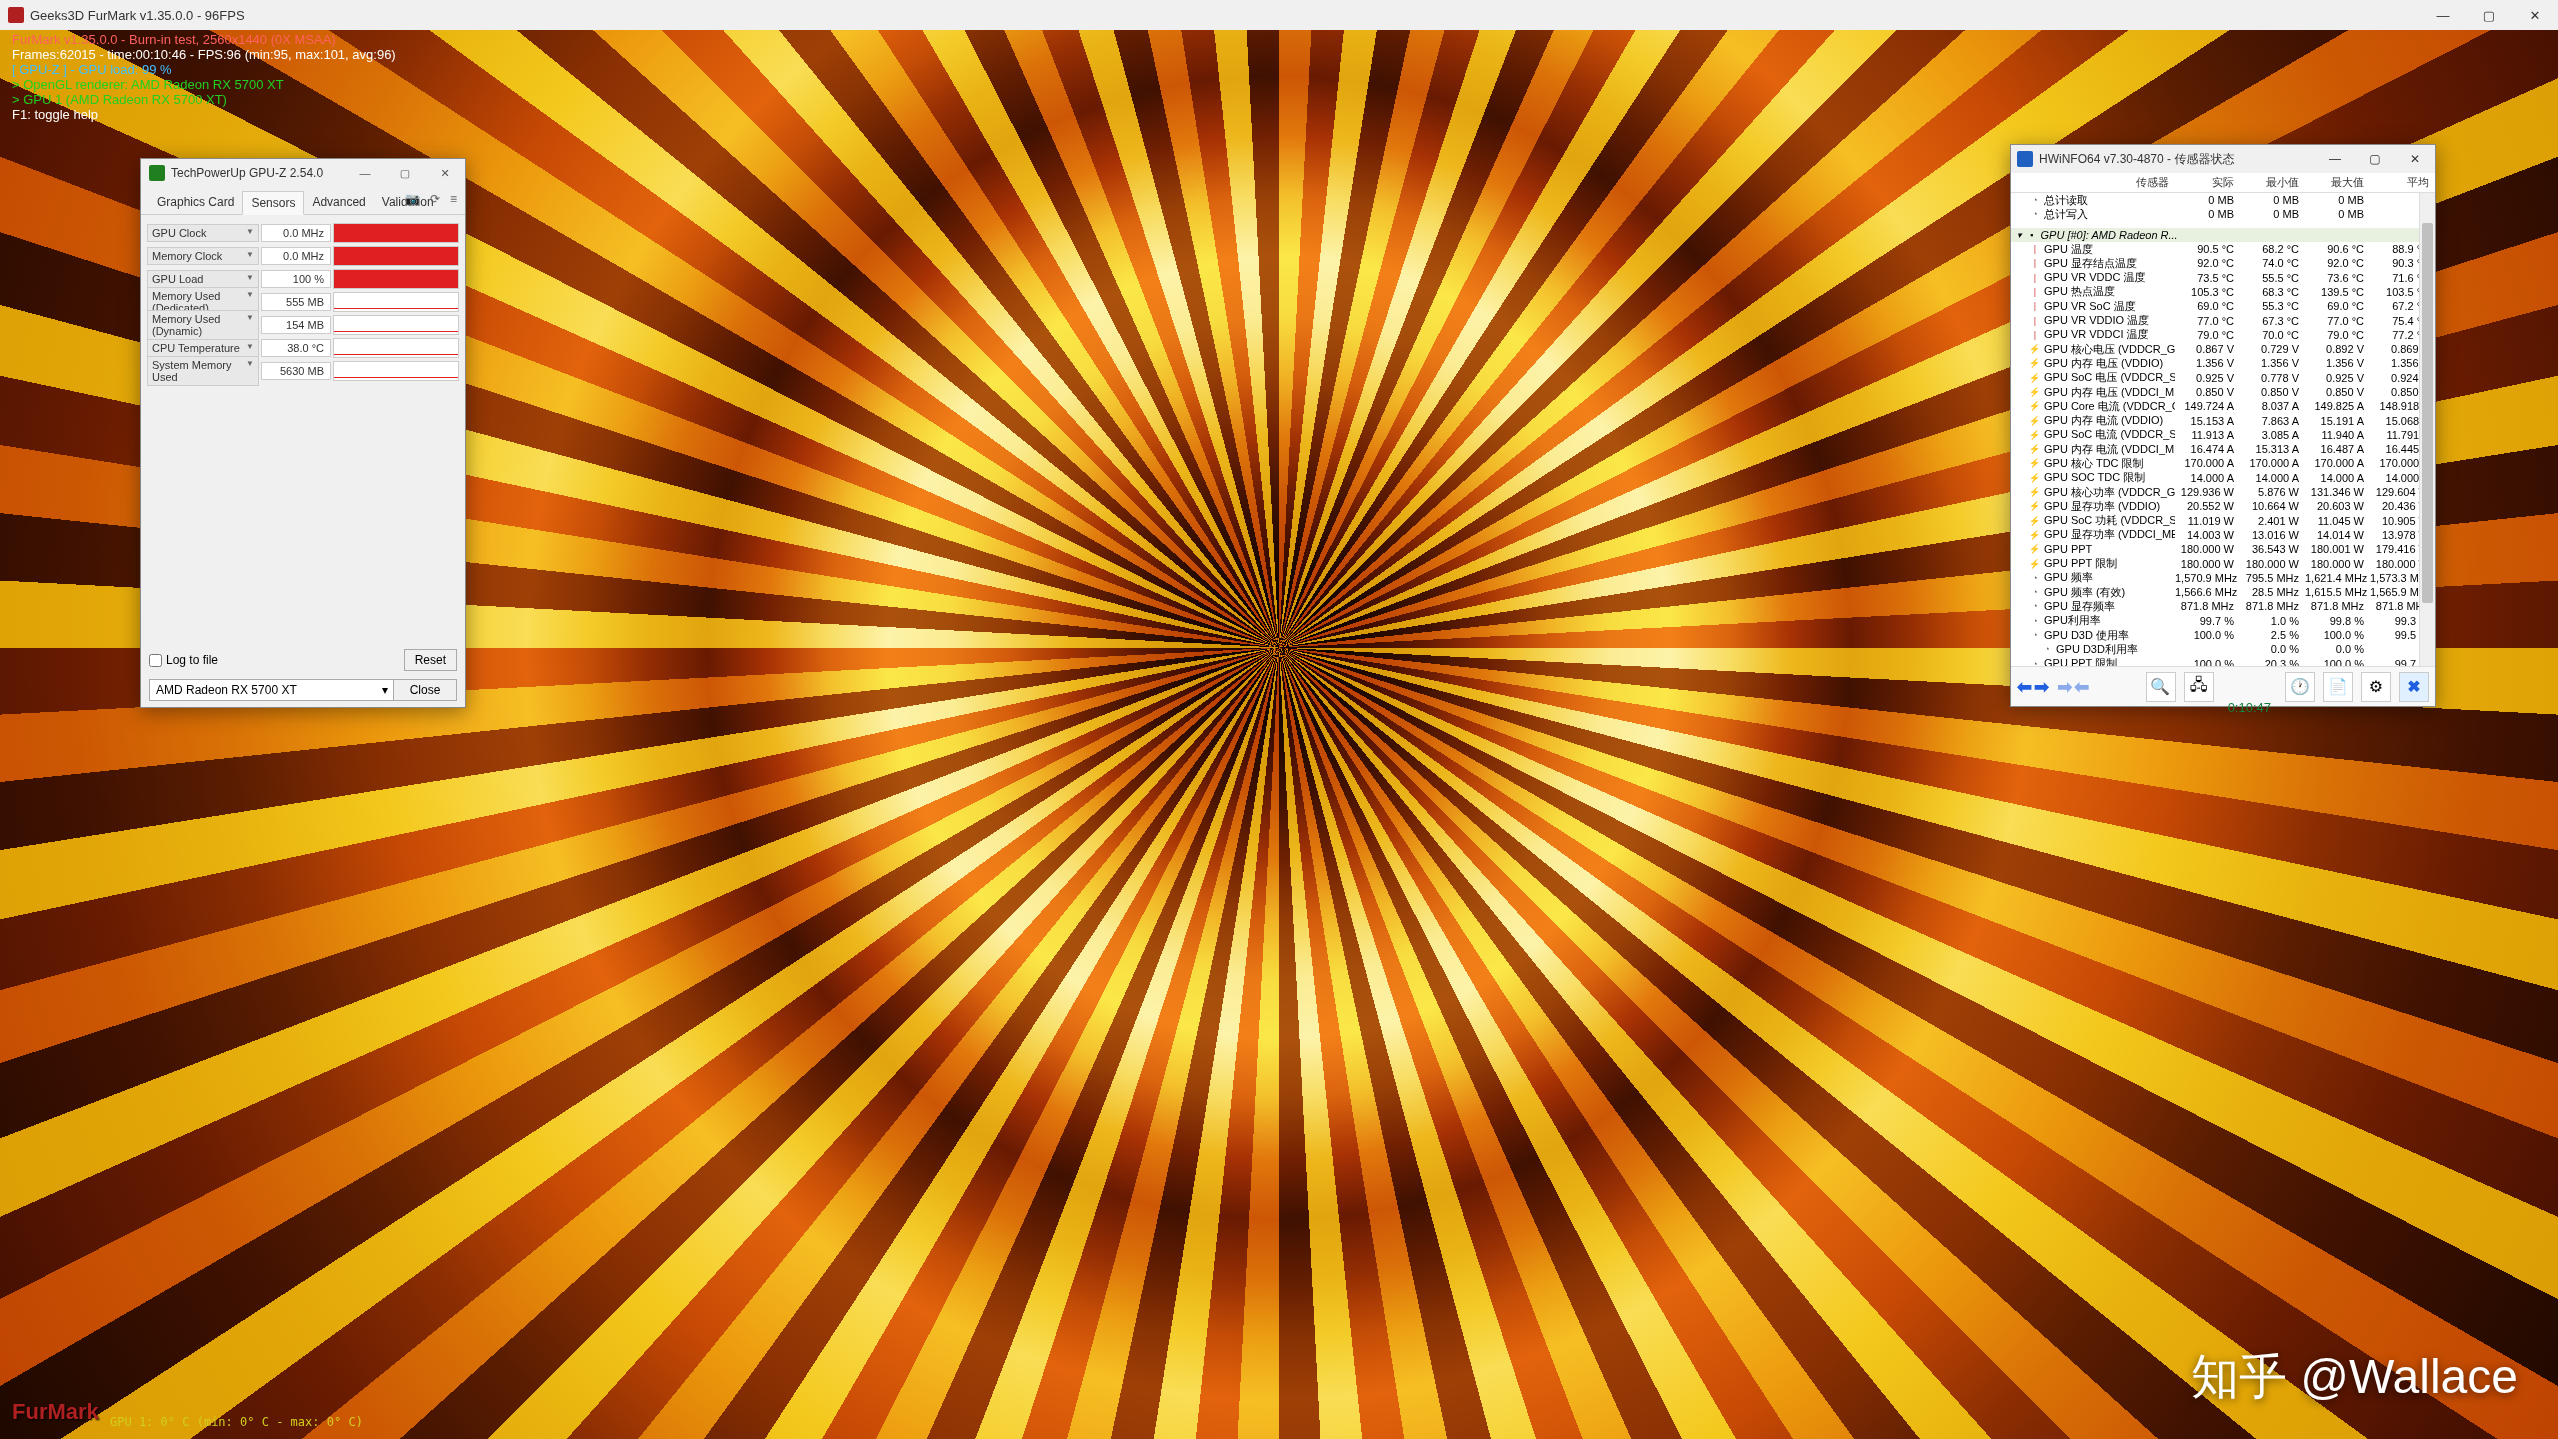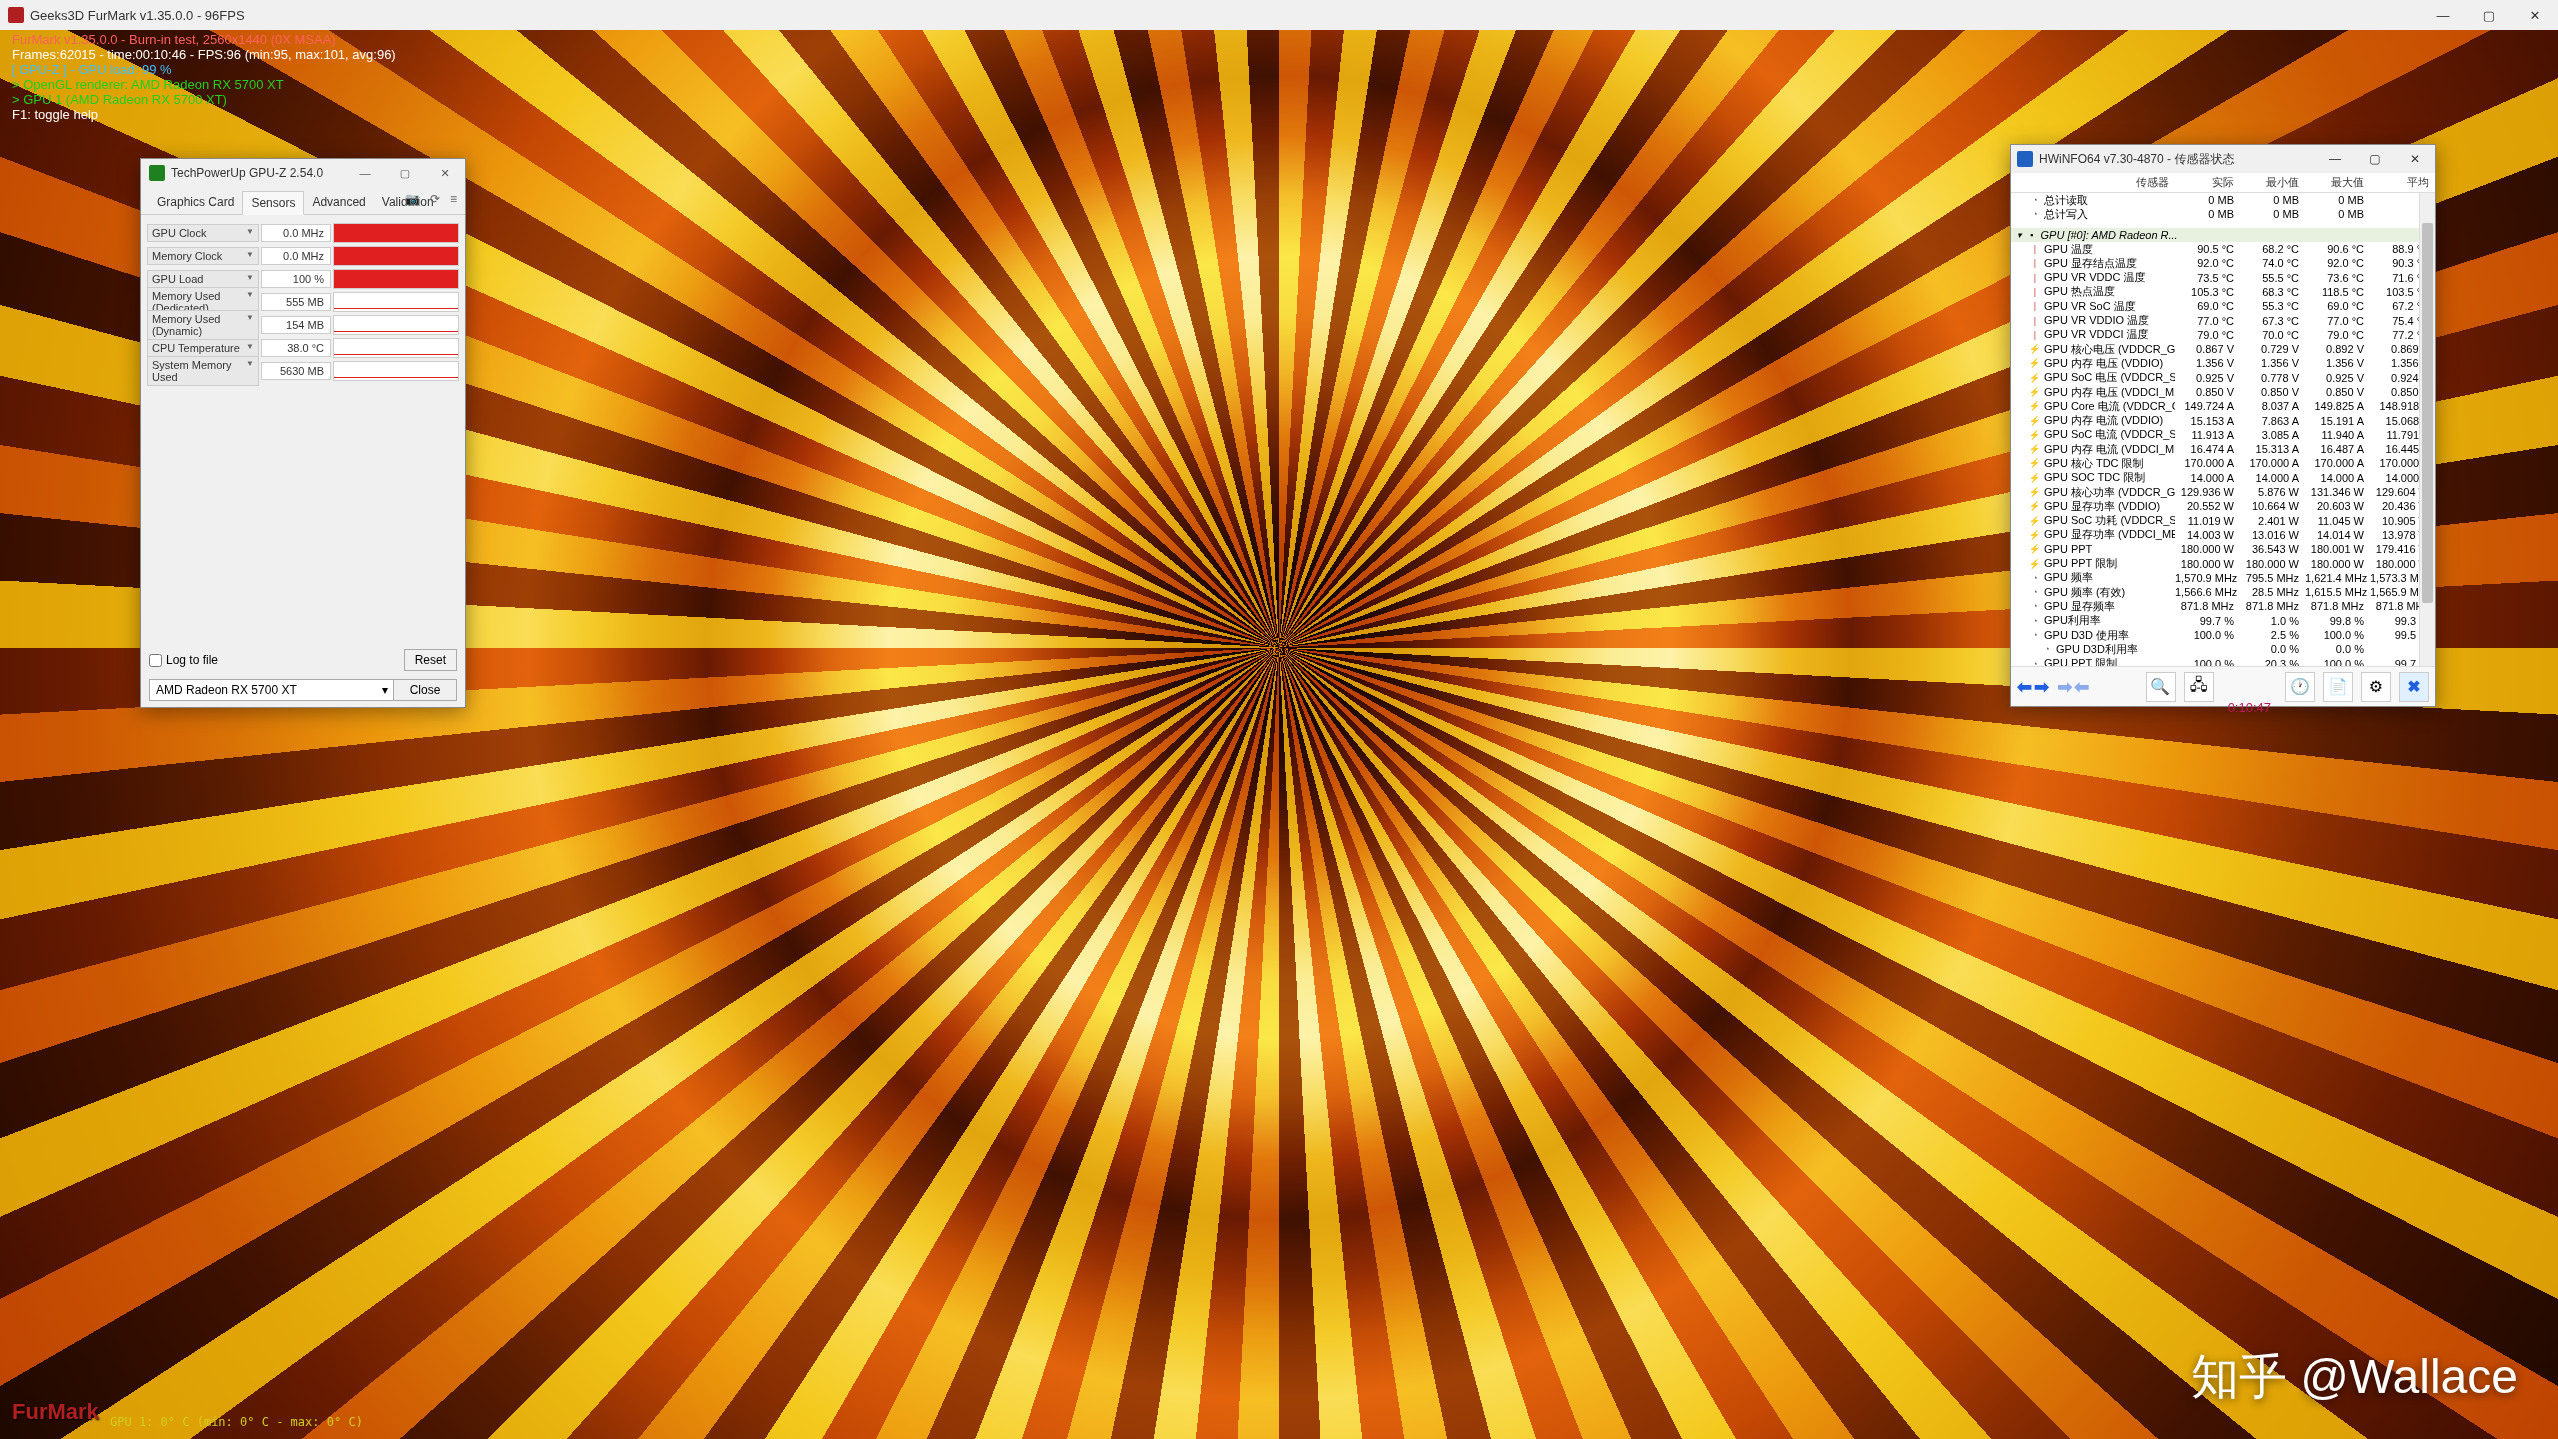--- a/index.html
+++ b/index.html
@@ -105,21 +105,21 @@
 .hw-row .ricon.temp{color:#d04040;}
 .hw-row .ricon.volt{color:#d0a020;}
 .hw-row .ricon.clock{color:#666;}
 .hw-row .rname{flex:1;white-space:nowrap;overflow:hidden;}
 .hw-row .rval{width:65px;text-align:right;padding-right:6px;white-space:nowrap;}
 .hw-row.sub{padding-left:30px;}
 
 .hwinfo-toolbar{height:40px;background:#f8f8f8;border-top:1px solid #ddd;display:flex;align-items:center;padding:0 6px;gap:8px;}
 .hwinfo-toolbar .tbtn{width:30px;height:30px;border:1px solid #ccc;background:#fff;display:flex;align-items:center;justify-content:center;font-size:16px;}
 .hwinfo-toolbar .tbtn.blue{background:#e0f0ff;}
-.hwinfo-toolbar .time{margin-left:auto;font-size:13px;color:#be185d;padding:0 6px;margin-top:42px;}
+.hwinfo-toolbar .time{margin-left:auto;font-size:13px;color:#15803d;padding:0 6px;margin-top:42px;}
 .hwinfo-toolbar .arrows{display:flex;gap:2px;}
 .hwinfo-toolbar .arrows span{color:#2060e0;font-size:18px;font-weight:bold;}
 </style>
 </head>
 <body>
 
 <div class="bg"></div>
 
 <div class="furmark-titlebar">
   <div class="icon"></div>
@@ -299,21 +299,21 @@
   <span class="rval">73.5 °C</span>
   <span class="rval">55.5 °C</span>
   <span class="rval">73.6 °C</span>
   <span class="rval">71.6 °C</span>
         </div>
         <div class="hw-row ">
           <span class="ricon temp">|</span>
   <span class="rname">GPU 热点温度</span>
   <span class="rval">105.3 °C</span>
   <span class="rval">68.3 °C</span>
-  <span class="rval">118.5 °C</span>
+  <span class="rval">139.5 °C</span>
   <span class="rval">103.5 °C</span>
         </div>
         <div class="hw-row ">
           <span class="ricon temp">|</span>
   <span class="rname">GPU VR SoC 温度</span>
   <span class="rval">69.0 °C</span>
   <span class="rval">55.3 °C</span>
   <span class="rval">69.0 °C</span>
   <span class="rval">67.2 °C</span>
         </div>

